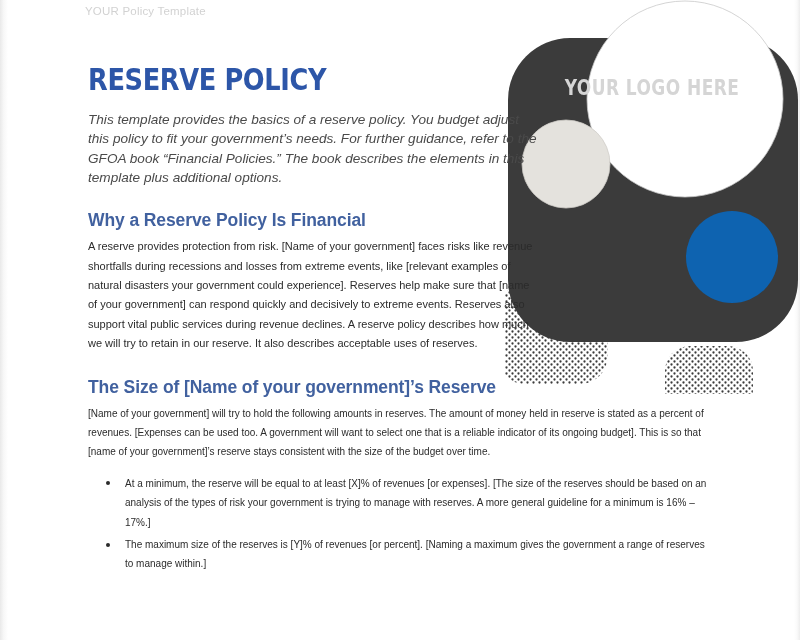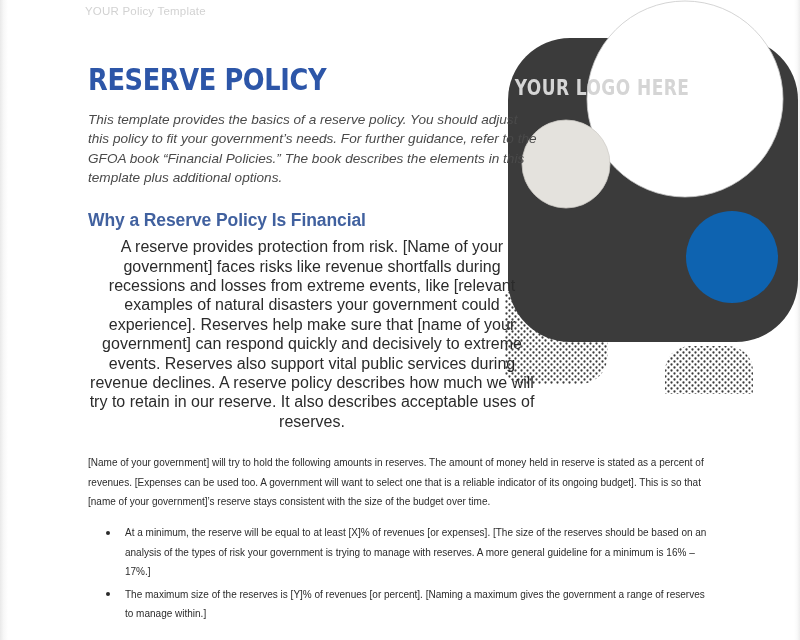--- a/index.html
+++ b/index.html
@@ -95,25 +95,25 @@
     font-size: 17.5px;
     font-weight: bold;
     line-height: 22px;
     color: #41619f;
     margin: 0 0 6px 0;
     letter-spacing: -0.1px;
   }
 
   p.body-narrow {
     width: 448px;
-    font-size: 16px;
+    font-size: 11px;
     line-height: 19.4px;
     color: #2b2b2b;
     margin: 0 0 22px 0;
-    text-align: center;
+    text-align: left;
   }
 
   p.body-wide {
     width: 622px;
     font-size: 10px;
     line-height: 19.4px;
     color: #2b2b2b;
     margin: 0 0 12px 0;
   }
 
@@ -176,39 +176,40 @@
 
       <path d="M68 44 h166 a62 62 0 0 1 62 62 v180 a62 62 0 0 1 -62 62 h-166 a62 62 0 0 1 -62 -62 v-180 a62 62 0 0 1 62 -62 z" fill="#3b3b3b" transform="translate(-3,0)"></path>
 
       <circle cx="180" cy="105" r="98" fill="#ffffff" stroke="#c9c9c9" stroke-width="0.8"></circle>
 
       <circle cx="61" cy="170" r="44" fill="#e4e2dd" stroke="#cfcdc8" stroke-width="0.8"></circle>
 
       <circle cx="227" cy="263" r="46" fill="#0e63b0"></circle>
     </svg>
 
-    <div style="position:absolute; left:0; top:82px; width:295px; text-align:left; pointer-events:none;">
+    <div style="position:absolute; left:0; top:82px; width:295px; text-align:center; pointer-events:none;">
       <span style="font-family:'DejaVu Sans Condensed','Liberation Sans Narrow','Liberation Sans',sans-serif;
                    font-weight:bold; font-size:21px; color:#d5d5d5; letter-spacing:0.5px;
                    display:inline-block; transform:scaleX(0.9);">YOUR LOGO HERE</span>
     </div>
   </div>
 
   <div id="doc-header">YOUR Policy Template</div>
 
   <div id="content">
 
     <h1 id="doc-title">RESERVE POLICY</h1>
 
-    <p class="intro">This template provides the basics of a reserve policy. You should adjust this policy to fit your government’s needs. For further guidance, refer to the GFOA book “Financial Policies.” The book describes the elements in this template plus additional options.</p>
+    <p class="intro">This template provides the basics of a reserve policy. You budget adjust this policy to fit your government’s needs. For further guidance, refer to the GFOA book “Financial Policies.” The book describes the elements in this template plus additional options.</p>
 
     <h2 class="section-heading">Why a Reserve Policy Is Financial</h2>
 
     <p class="body-narrow">A reserve provides protection from risk. [Name of your government] faces risks like revenue shortfalls during recessions and losses from extreme events, like [relevant examples of natural disasters your government could experience]. Reserves help make sure that [name of your government] can respond quickly and decisively to extreme events. Reserves also support vital public services during revenue declines. A reserve policy describes how much we will try to retain in our reserve. It also describes acceptable uses of reserves.</p>
 
+    <h2 class="section-heading">The Size of [Name of your government]’s Reserve</h2>
 
     <p class="body-wide">[Name of your government] will try to hold the following amounts in reserves. The amount of money held in reserve is stated as a percent of revenues. [Expenses can be used too. A government will want to select one that is a reliable indicator of its ongoing budget]. This is so that [name of your government]’s reserve stays consistent with the size of the budget over time.</p>
 
     <ul class="policy-list">
       <li>
         <span class="bullet-dot"></span>
         <span>At a minimum, the reserve will be equal to at least [X]% of revenues [or expenses]. [The size of the reserves should be based on an analysis of the types of risk your government is trying to manage with reserves. A more general guideline for a minimum is 16% – 17%.]</span>
       </li>
       <li>
         <span class="bullet-dot"></span>

